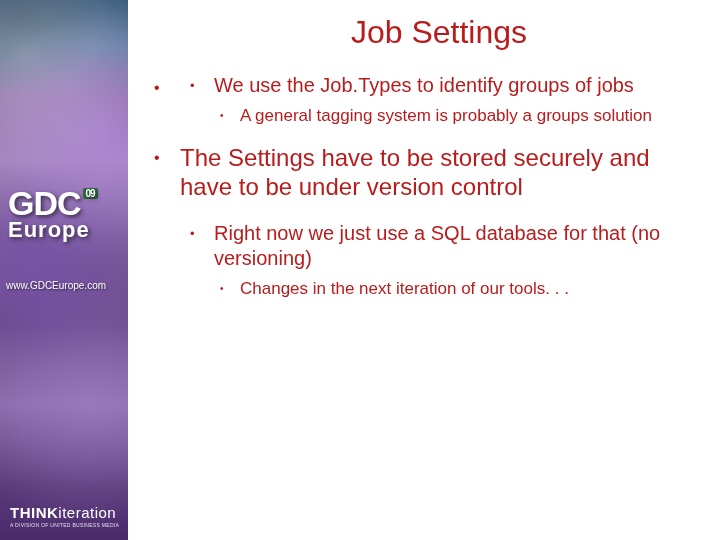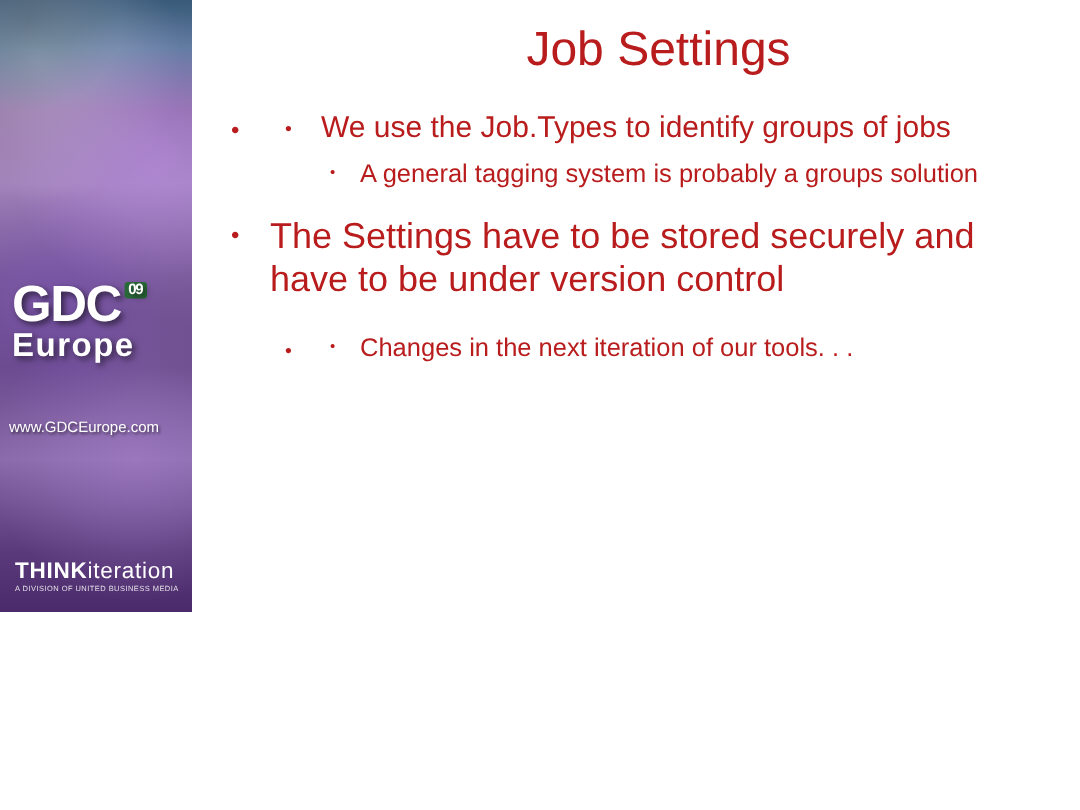--- a/index.html
+++ b/index.html
@@ -5,21 +5,21 @@
   * { margin: 0; padding: 0; box-sizing: border-box; }
   html, body { width: 720px; height: 540px; overflow: hidden; font-family: Verdana, Geneva, sans-serif; }
   .slide {
     width: 720px;
     height: 540px;
     display: flex;
     background: #fff;
   }
   .sidebar {
     width: 128px;
-    height: 408px;
+    height: 540px;
     position: relative;
     background: linear-gradient(180deg,
       #3a5a7a 0%,
       #5a7a9a 8%,
       #8a6aa0 18%,
       #a080b8 30%,
       #7a5a9a 45%,
       #6a4a8a 60%,
       #8a6aaa 75%,
       #5a3a7a 90%,
@@ -172,20 +172,21 @@
                 <span>A general tagging system is probably a groups solution</span>
               </li>
             </ul>
           </li>
         </ul>
       </li>
       <li>
         <span>The Settings have to be stored securely and have to be under version control</span>
         <ul class="lvl2">
           <li>
+            <span>Right now we just use a SQL database for that (no versioning)</span>
             <ul class="lvl3">
               <li>
                 <span>Changes in the next iteration of our tools. . .</span>
               </li>
             </ul>
           </li>
         </ul>
       </li>
     </ul>
   </div>

